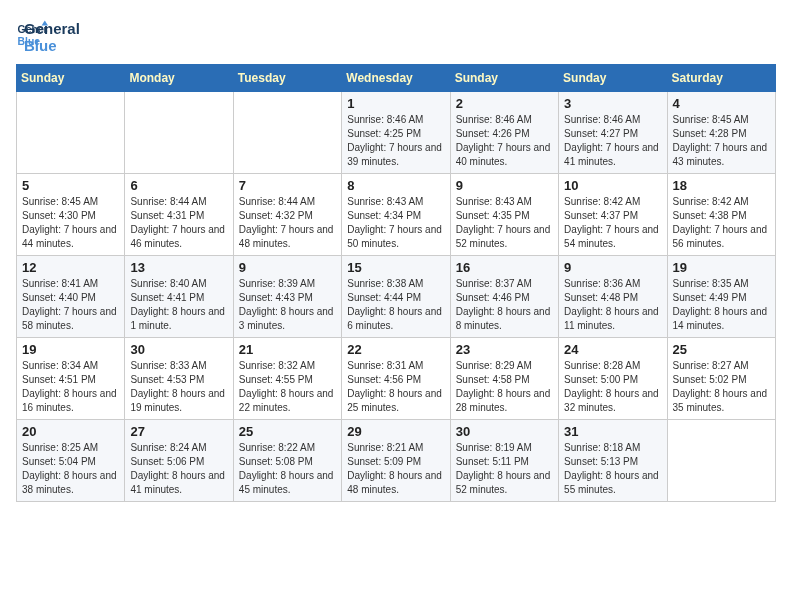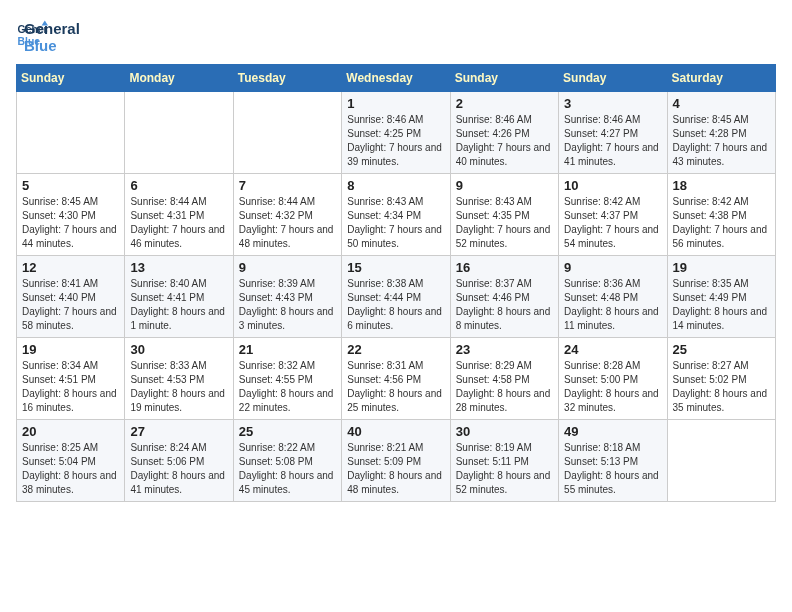--- a/index.html
+++ b/index.html
@@ -234,27 +234,27 @@
         </td>
         <td>
           <span class="day-number">27</span>
           <div class="day-info">Sunrise: 8:24 AM<br>Sunset: 5:06 PM<br>Daylight: 8 hours and 41 minutes.</div>
         </td>
         <td>
           <span class="day-number">25</span>
           <div class="day-info">Sunrise: 8:22 AM<br>Sunset: 5:08 PM<br>Daylight: 8 hours and 45 minutes.</div>
         </td>
         <td>
-          <span class="day-number">40</span>
+          <span class="day-number">29</span>
           <div class="day-info">Sunrise: 8:21 AM<br>Sunset: 5:09 PM<br>Daylight: 8 hours and 48 minutes.</div>
         </td>
         <td>
           <span class="day-number">30</span>
           <div class="day-info">Sunrise: 8:19 AM<br>Sunset: 5:11 PM<br>Daylight: 8 hours and 52 minutes.</div>
         </td>
         <td>
-          <span class="day-number">49</span>
+          <span class="day-number">31</span>
           <div class="day-info">Sunrise: 8:18 AM<br>Sunset: 5:13 PM<br>Daylight: 8 hours and 55 minutes.</div>
         </td>
         <td class="empty"></td>
       </tr>
     </tbody>
 </table>
 
 </body></html>

